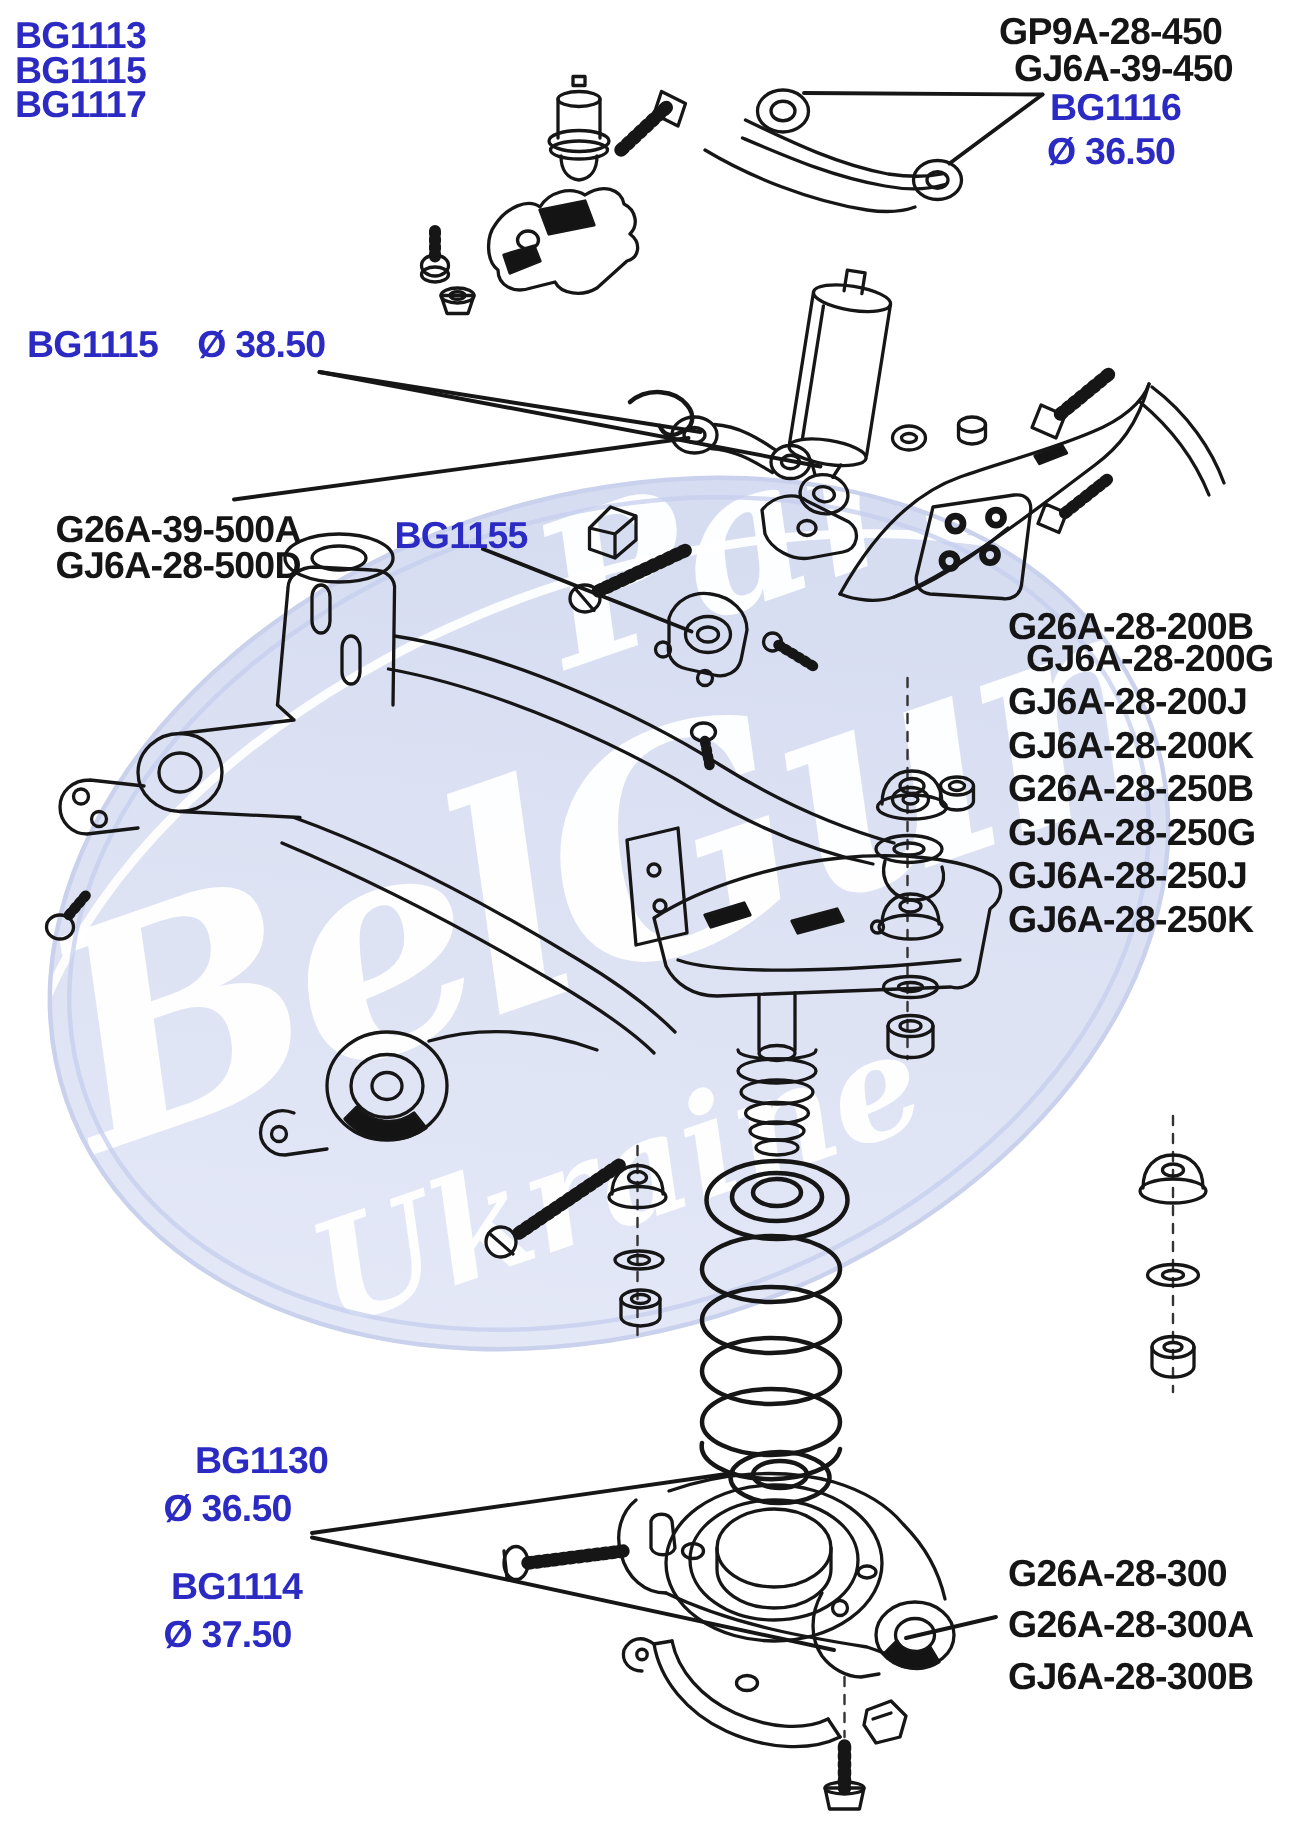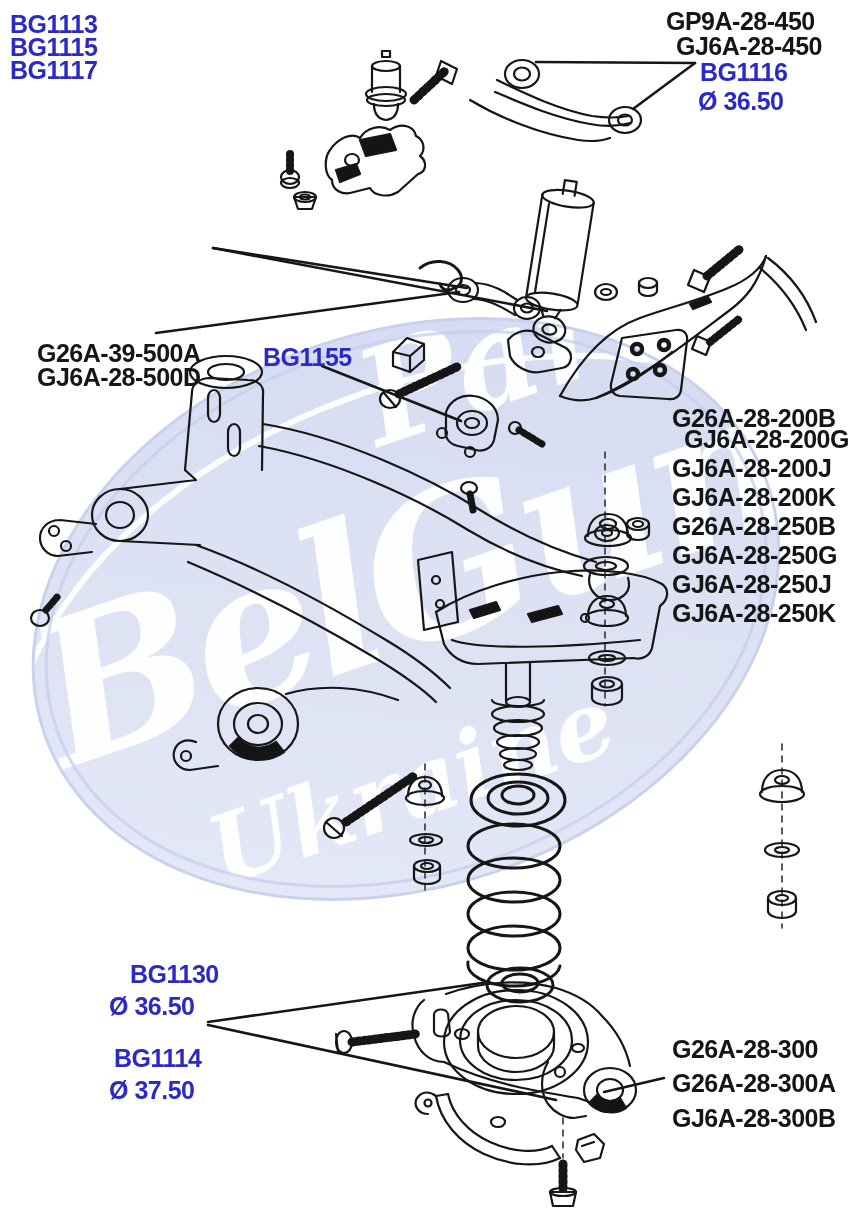--- a/index.html
+++ b/index.html
@@ -308,24 +308,28 @@
         <path d="M336,1034 L338,1052"></path>
       </g>
     </g>
   </svg>
 
   <div class="lbl blue" style="left:10px;top:12px">BG1113</div>
   <div class="lbl blue" style="left:10px;top:35px">BG1115</div>
   <div class="lbl blue" style="left:10px;top:58px">BG1117</div>
 
   <div class="lbl" style="left:666px;top:9px">GP9A-28-450</div>
-  <div class="lbl" style="left:676px;top:34px">GJ6A-28-450</div>
+  <div class="lbl" style="left:676px;top:34px">GJ6A-39-450</div>
   <div class="lbl blue" style="left:700px;top:60px">BG1116</div>
   <div class="lbl blue" style="left:698px;top:89px">Ø 36.50</div>
 
+  <div class="lbl blue" style="left:18px;top:218px">
+    <span class="c">BG1115</span>
+    <span>Ø 38.50</span>
+  </div>
 
   <div class="lbl" style="left:37px;top:341px">G26A-39-500A</div>
   <div class="lbl" style="left:37px;top:365px">GJ6A-28-500D</div>
 
   <div class="lbl blue" style="left:263px;top:345px">BG1155</div>
 
   <div class="lbl" style="left:672px;top:406px">G26A-28-200B</div>
   <div class="lbl" style="left:684px;top:427px">GJ6A-28-200G</div>
   <div class="lbl" style="left:672px;top:456px">GJ6A-28-200J</div>
   <div class="lbl" style="left:672px;top:485px">GJ6A-28-200K</div>

